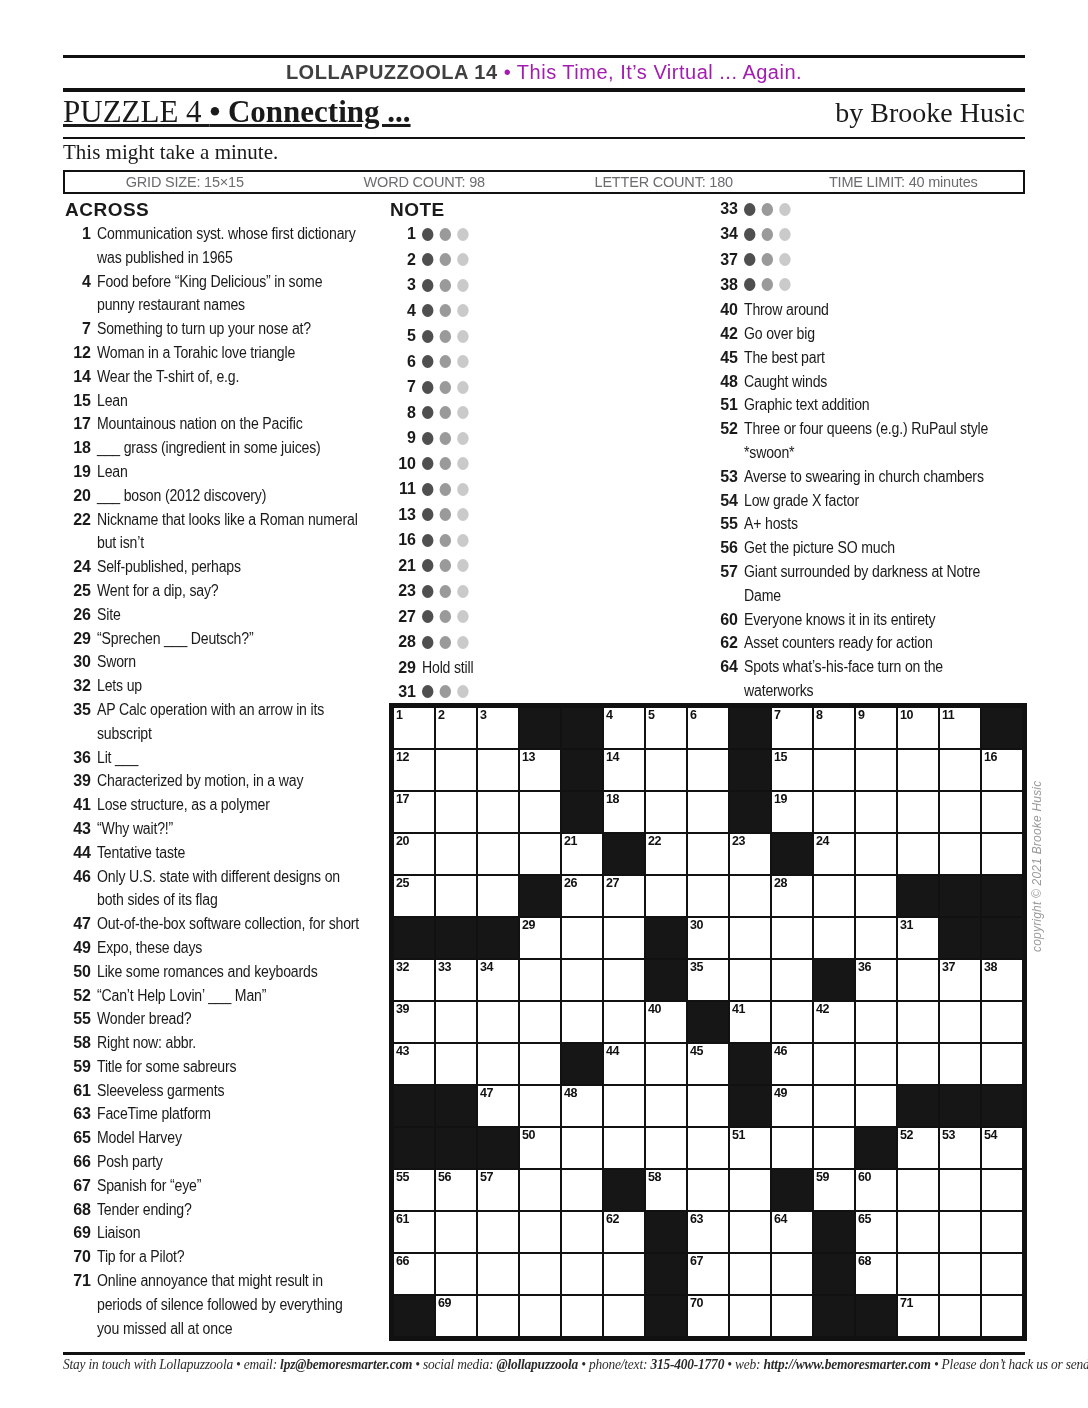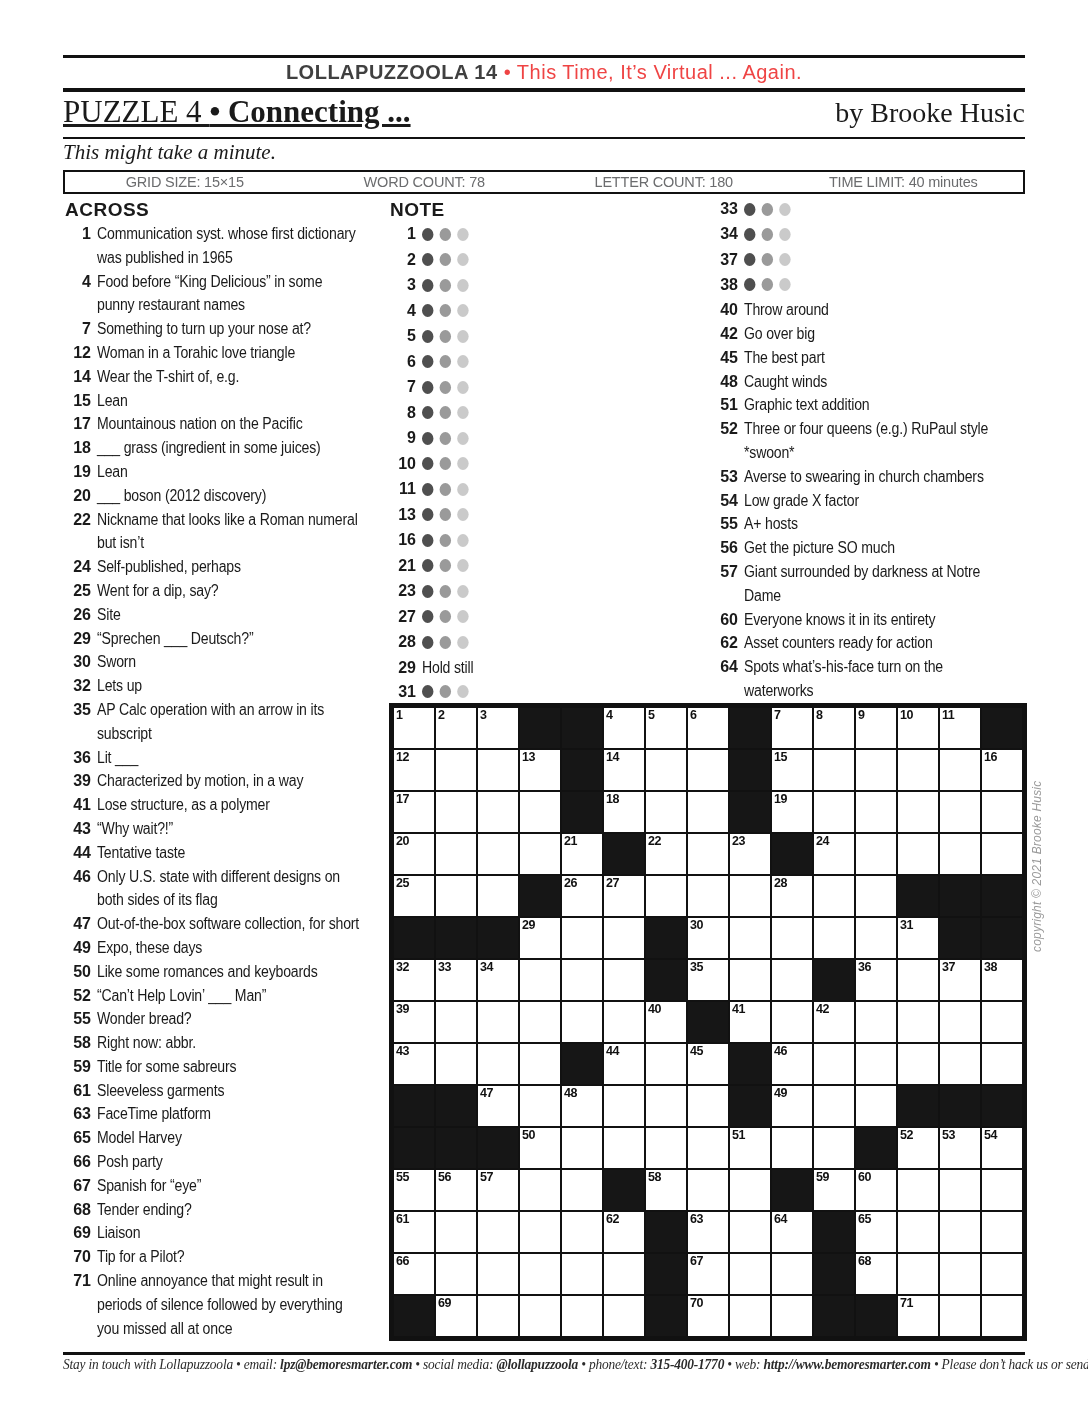--- a/index.html
+++ b/index.html
@@ -3,31 +3,31 @@
 <meta charset="utf-8">
 <style>
   html,body{margin:0;padding:0;background:#e8e8e8;}
   .page{position:relative;width:1088px;height:1408px;background:#ffffff;margin:0 auto;
         font-family:"Liberation Sans",sans-serif;color:#1a1a1a;overflow:hidden;}
   .rule{position:absolute;left:63px;width:962px;background:#111;}
   
   .banner{position:absolute;left:63px;top:59px;width:962px;text-align:center;
           font-size:20px;line-height:27px;letter-spacing:.5px;}
   .banner .bt{font-weight:bold;color:#404040;}
-  .banner .bs{color:#ef4444;}
+  .banner .bs{color:#a21caf;}
   .puzzlerow{position:absolute;left:63px;top:94px;width:962px;display:flex;
              justify-content:space-between;align-items:baseline;
              font-family:"Liberation Serif",serif;}
   .pl{font-size:31px;text-decoration:underline;}
   .pl .bold{font-weight:bold;}
   .by{font-size:28px;}
   .tagrow{position:absolute;left:63px;top:140px;width:962px;display:flex;
           justify-content:space-between;align-items:baseline;
           font-family:"Liberation Serif",serif;font-size:21px;}
-  .tag{font-style:italic;}
+  .tag{}
   .statsbox{position:absolute;left:63px;top:170px;width:958px;height:20px;
             border:2px solid #111;display:flex;align-items:center;}
   .stat{flex:1;text-align:center;color:#6b6c6e;font-size:14.5px;letter-spacing:-0.2px;white-space:nowrap;}
   
   .colhdr{font-size:19px;font-weight:800;letter-spacing:.5px;line-height:25px;}
   .cluecol{position:absolute;}
   .clue{display:flex;align-items:flex-start;}
   .clue .num{flex:0 0 26px;text-align:right;padding-right:6px;font-weight:bold;}
   .clue .txt{transform:scaleX(0.88);transform-origin:0 0;letter-spacing:-0.2px;}
   .across .clue,.cont .clue{font-size:16px;line-height:23.8px;}
@@ -73,21 +73,21 @@
   </div>
 
   <div class="rule" style="top:137px;height:2px;"></div>
 
   <div class="tagrow">
     <div class="tag">This might take a minute.</div>
   </div>
 
   <div class="statsbox" id="stats-box">
       <div class="stat">GRID SIZE: 15×15</div>
-      <div class="stat">WORD COUNT: 78</div>
+      <div class="stat">WORD COUNT: 98</div>
       <div class="stat">LETTER COUNT: 180</div>
       <div class="stat">TIME LIMIT: 40 minutes</div>
     </div>
 
   <div class="cluecol across" style="left:65px;top:197px;width:330px;">
     <div class="colhdr">ACROSS</div>
     <div id="across-list">
         <div class="clue">
           <span class="num">1</span>
           <span class="txt">Communication syst. whose first dictionary was published in 1965</span>

